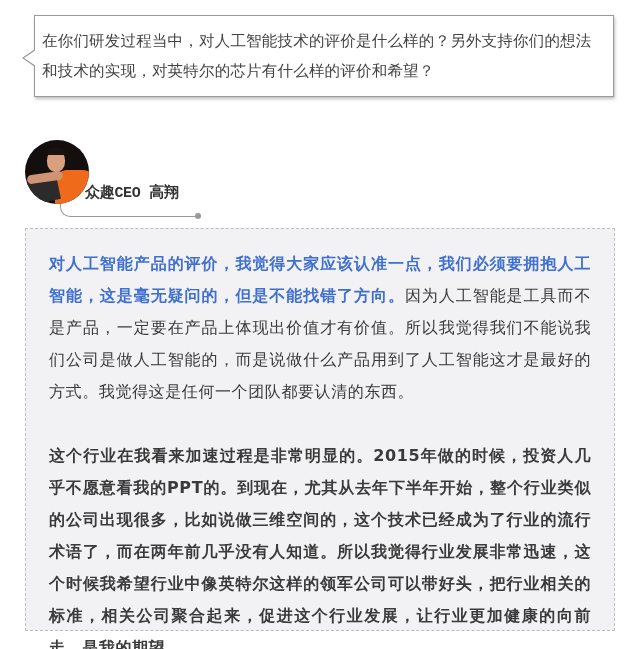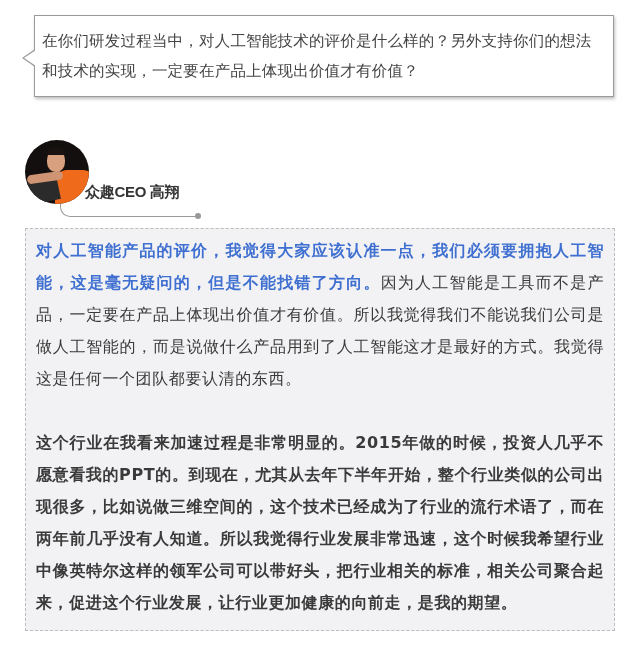--- a/index.html
+++ b/index.html
@@ -45,49 +45,49 @@
   .avatar .arm {
     position: absolute; left: 2px; top: 33px; width: 36px; height: 9px; border-radius: 5px;
     background: #cf9473; transform: rotate(-8deg);
   }
   .avatar .laptop {
     position: absolute; left: 4px; top: 40px; width: 30px; height: 22px; background: #2b2b2b;
     transform: rotate(-12deg);
   }
   .speaker-name {
     position: absolute; left: 85px; top: 183px; font-size: 15px; font-weight: bold; color: #333;
-    font-family: Liberation Sans, sans-serif; letter-spacing: -0.3px;
+    font-family: Liberation Mono, monospace; letter-spacing: -0.3px;
   }
   .connector {
     position: absolute; left: 60px; top: 204px; width: 138px; height: 13px;
     border-left: 1.5px solid #9a9a9a; border-bottom: 1.5px solid #9a9a9a; border-bottom-left-radius: 10px;
     box-sizing: border-box;
   }
   .connector-dot {
     position: absolute; left: 195px; top: 213px; width: 6px; height: 6px; border-radius: 50%; background: #999;
   }
   .answer {
     position: absolute; left: 25px; top: 228px; width: 590px; height: 403px;
     background: #f2f2f4; border: 1px dashed #bdbdbd; box-sizing: border-box;
   }
   .answer p {
-    margin: 0; position: absolute; left: 10px; right: 10px;
+    margin: 13px; position: absolute; left: 10px; right: 10px;
     font-size: 16px; line-height: 32px; color: #3a3a3a; letter-spacing: 0.6px; text-align: justify;
   }
   .answer .p1 { top: 6px; }
   .answer .p2 { top: 198px; font-weight: bold; }
   .hl { color: #3f6fd0; font-weight: bold; }
 </style>
 </head>
 <body>
 
 <div class="question">
   <div class="tail-outer"></div>
   <div class="tail-inner"></div>
-  <p>在你们研发过程当中，对人工智能技术的评价是什么样的？另外支持你们的想法和技术的实现，一定要在产品上体现出价值才有价值？</p>
+  <p>在你们研发过程当中，对人工智能技术的评价是什么样的？另外支持你们的想法和技术的实现，对英特尔的芯片有什么样的评价和希望？</p>
 </div>
 
 <div class="avatar">
   <div class="shirt"></div>
   <div class="head"></div>
   <div class="hair"></div>
   <div class="laptop"></div>
   <div class="arm"></div>
 </div>
 <div class="speaker-name">众趣CEO 高翔</div>

